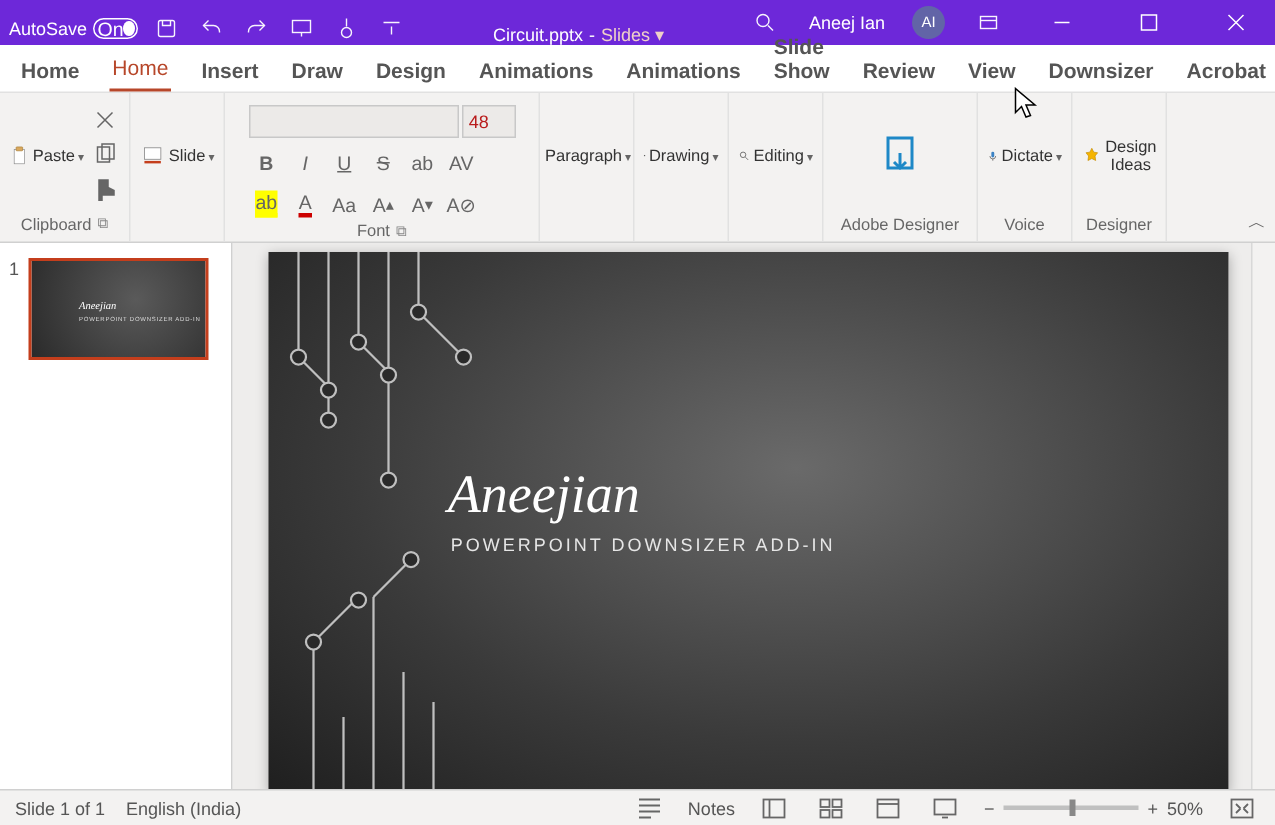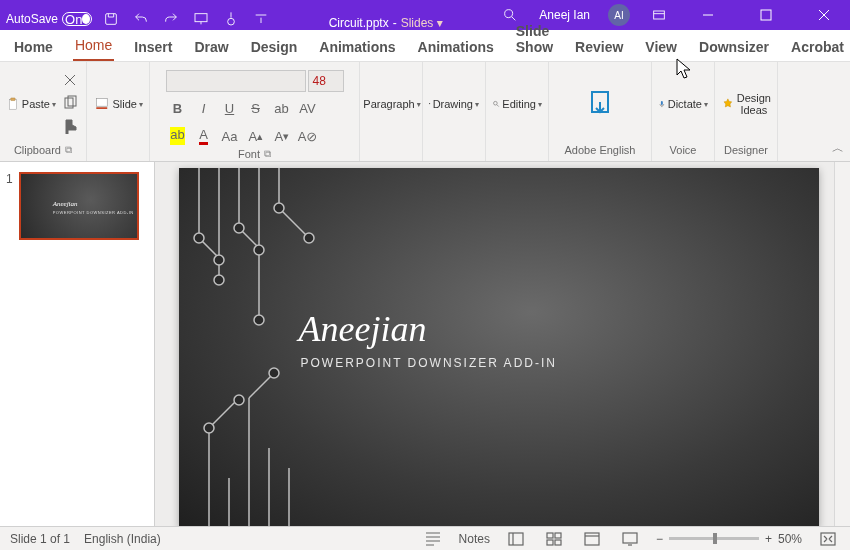--- a/index.html
+++ b/index.html
@@ -324,21 +324,21 @@
   <div class="group">
     <div class="group-content">
         <div class="big-btn" style="width:90px">
           <svg viewBox="0 0 32 32">
             <rect x="8" y="4" width="16" height="20" fill="none" stroke="#1e88c7" stroke-width="2"></rect>
             <path d="M16 14v10M12 20l4 4 4-4" stroke="#1e88c7" stroke-width="2" fill="none"></path>
           </svg>
         </div>
       </div>
     <div class="group-label">
-        <span>Adobe English</span>
+        <span>Adobe Designer</span>
       </div>
   </div>
 
   <div class="group">
     <div class="group-content">
         <div class="big-btn">
           <svg viewBox="0 0 32 32">
             <rect x="12" y="4" width="8" height="16" rx="4" fill="#3b82c4"></rect>
             <path d="M8 16a8 8 0 0016 0M16 24v5" stroke="#555" stroke-width="2" fill="none"></path>
           </svg>

